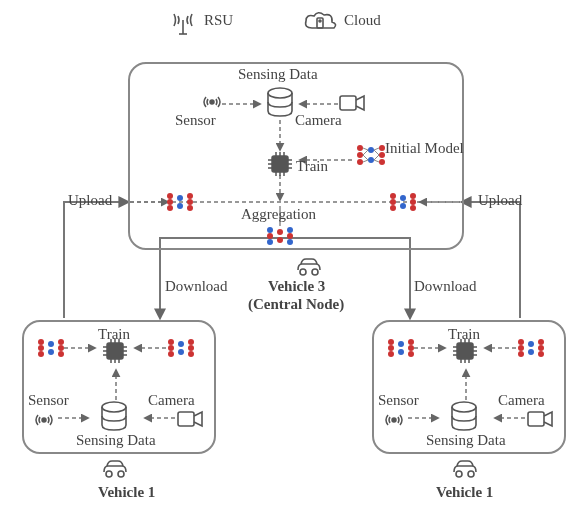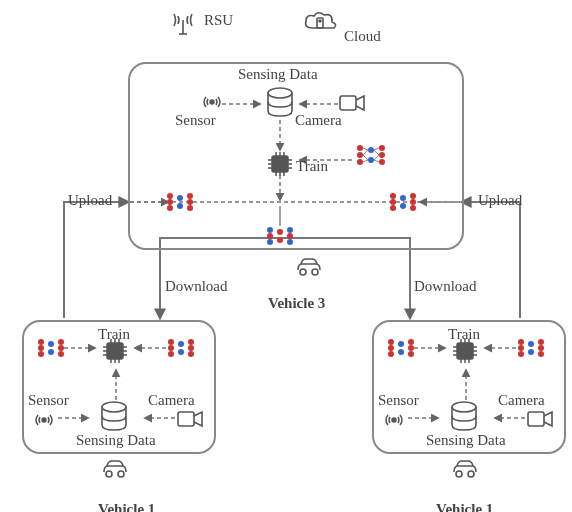--- a/index.html
+++ b/index.html
@@ -4,21 +4,21 @@
 <style>
   html, body {
     margin: 0; padding: 0;
     width: 572px; height: 512px;
     background: #fff;
     font-family: "Times New Roman", Times, serif;
     color: #444;
   }
   .canvas { position: relative; width: 460px; height: 512px; }
   .label { position: absolute; font-size: 15px; color: #444; white-space: nowrap; }
-  .label-bold { font-weight: bold; margin-top: 17px; }
+  .label-bold { font-weight: bold; }
   .box {
     position: absolute;
     border: 2px solid #888;
     border-radius: 18px;
     background: transparent;
   }
   svg { display: block; }
   .svg-layer { position: absolute; left: 0; top: 0; width: 572px; height: 512px; pointer-events: none; }
   .icon-wrap { position: absolute; }
 </style>
@@ -88,27 +88,29 @@
 
   <div class="icon-wrap" style="left:300px; top:8px;">
     <svg width="40" height="28">
         <g stroke="#555" stroke-width="1.6" fill="none">
       <path d="M12 20 Q4 20 6 13 Q6 6 14 8 Q18 2 24 7 Q33 5 32 14 Q38 16 34 20 Z"></path>
       <rect x="17" y="10" width="6" height="10" rx="1"></rect>
       <circle cx="20" cy="13" r="1"></circle>
     </g>
       </svg>
   </div>
-  <span class="label" style="left:344px; top:12px;margin-top:16px;">Cloud</span>
+  <span class="label" style="left:344px; top:12px;">Cloud</span>
 
   <div class="box" style="left:128px; top:62px; width:332px; height:184px;"></div>
   <span class="label" style="left:238px; top:66px;">Sensing Data</span>
   <span class="label" style="left:175px; top:112px;">Sensor</span>
   <span class="label" style="left:295px; top:112px;">Camera</span>
   <span class="label" style="left:296px; top:158px;">Train</span>
+  <span class="label" style="left:241px; top:206px;">Aggregation</span>
+  <span class="label" style="left:385px; top:140px;">Initial Model</span>
 
   <div class="icon-wrap" style="left:200px; top:90px;">
     <svg width="24" height="24">
         <g stroke="#555" stroke-width="1.5" fill="none">
       <circle cx="12" cy="12" r="2" fill="#555"></circle>
       <path d="M6 7 Q2 12 6 17"></path>
           <path d="M18 7 Q22 12 18 17"></path>
       <path d="M8 9 Q6 12 8 15"></path>
           <path d="M16 9 Q18 12 16 15"></path>
     </g>
@@ -224,20 +226,21 @@
     <svg width="30" height="24">
         <g stroke="#555" stroke-width="1.6" fill="none">
       <path d="M4 16 Q4 10 8 10 H22 Q26 10 26 16"></path>
           <path d="M7 10 Q8 5 12 5 H18 Q22 5 23 10"></path>
       <circle cx="9" cy="18" r="3"></circle>
           <circle cx="21" cy="18" r="3"></circle>
     </g>
       </svg>
   </div>
   <span class="label label-bold" style="left:268px; top:278px;">Vehicle 3</span>
+  <span class="label label-bold" style="left:248px; top:296px;">(Central Node)</span>
 
   <span class="label" style="left:68px; top:192px;">Upload</span>
   <span class="label" style="left:478px; top:192px;">Upload</span>
   <span class="label" style="left:165px; top:278px;">Download</span>
   <span class="label" style="left:414px; top:278px;">Download</span>
 
   <div class="box" style="left:22px; top:320px; width:190px; height:130px;"></div>
   <span class="label" style="left:98px; top:326px;">Train</span>
   <span class="label" style="left:28px; top:392px;">Sensor</span>
   <span class="label" style="left:148px; top:392px;">Camera</span>

